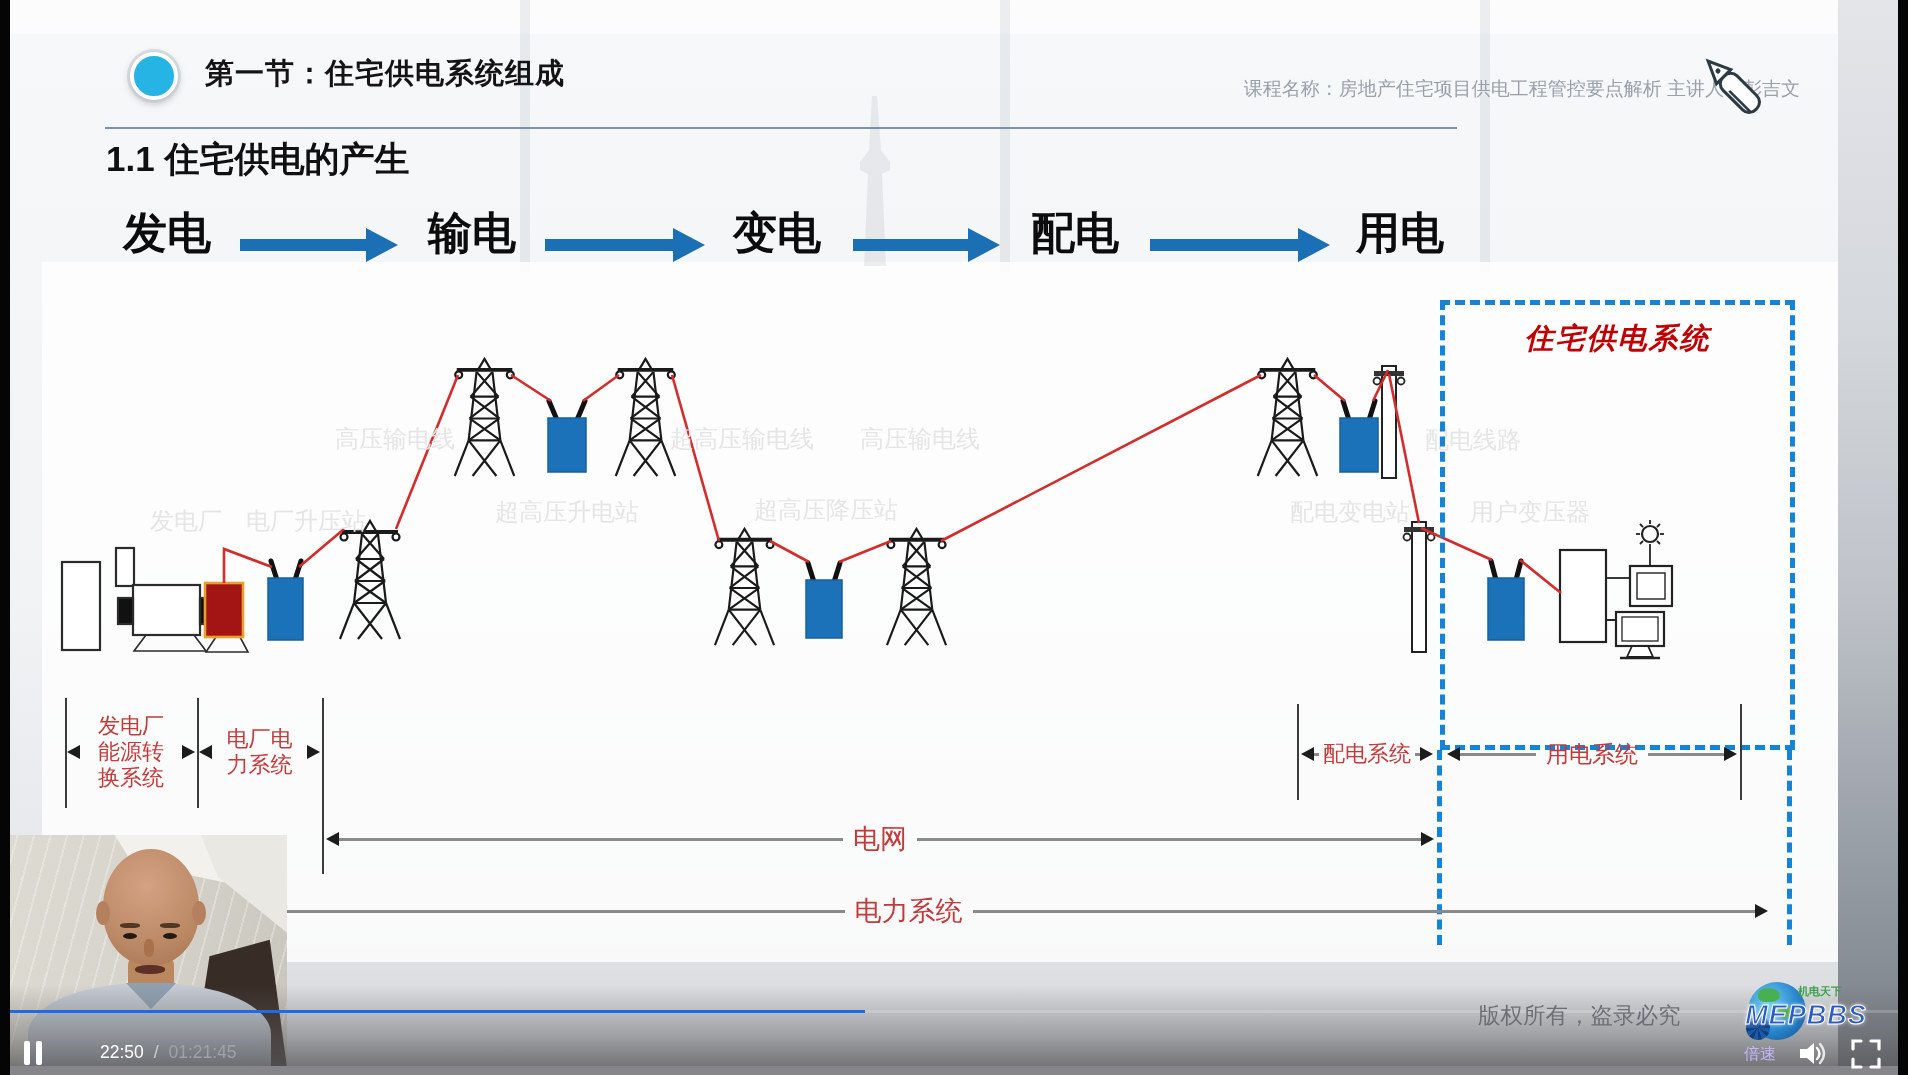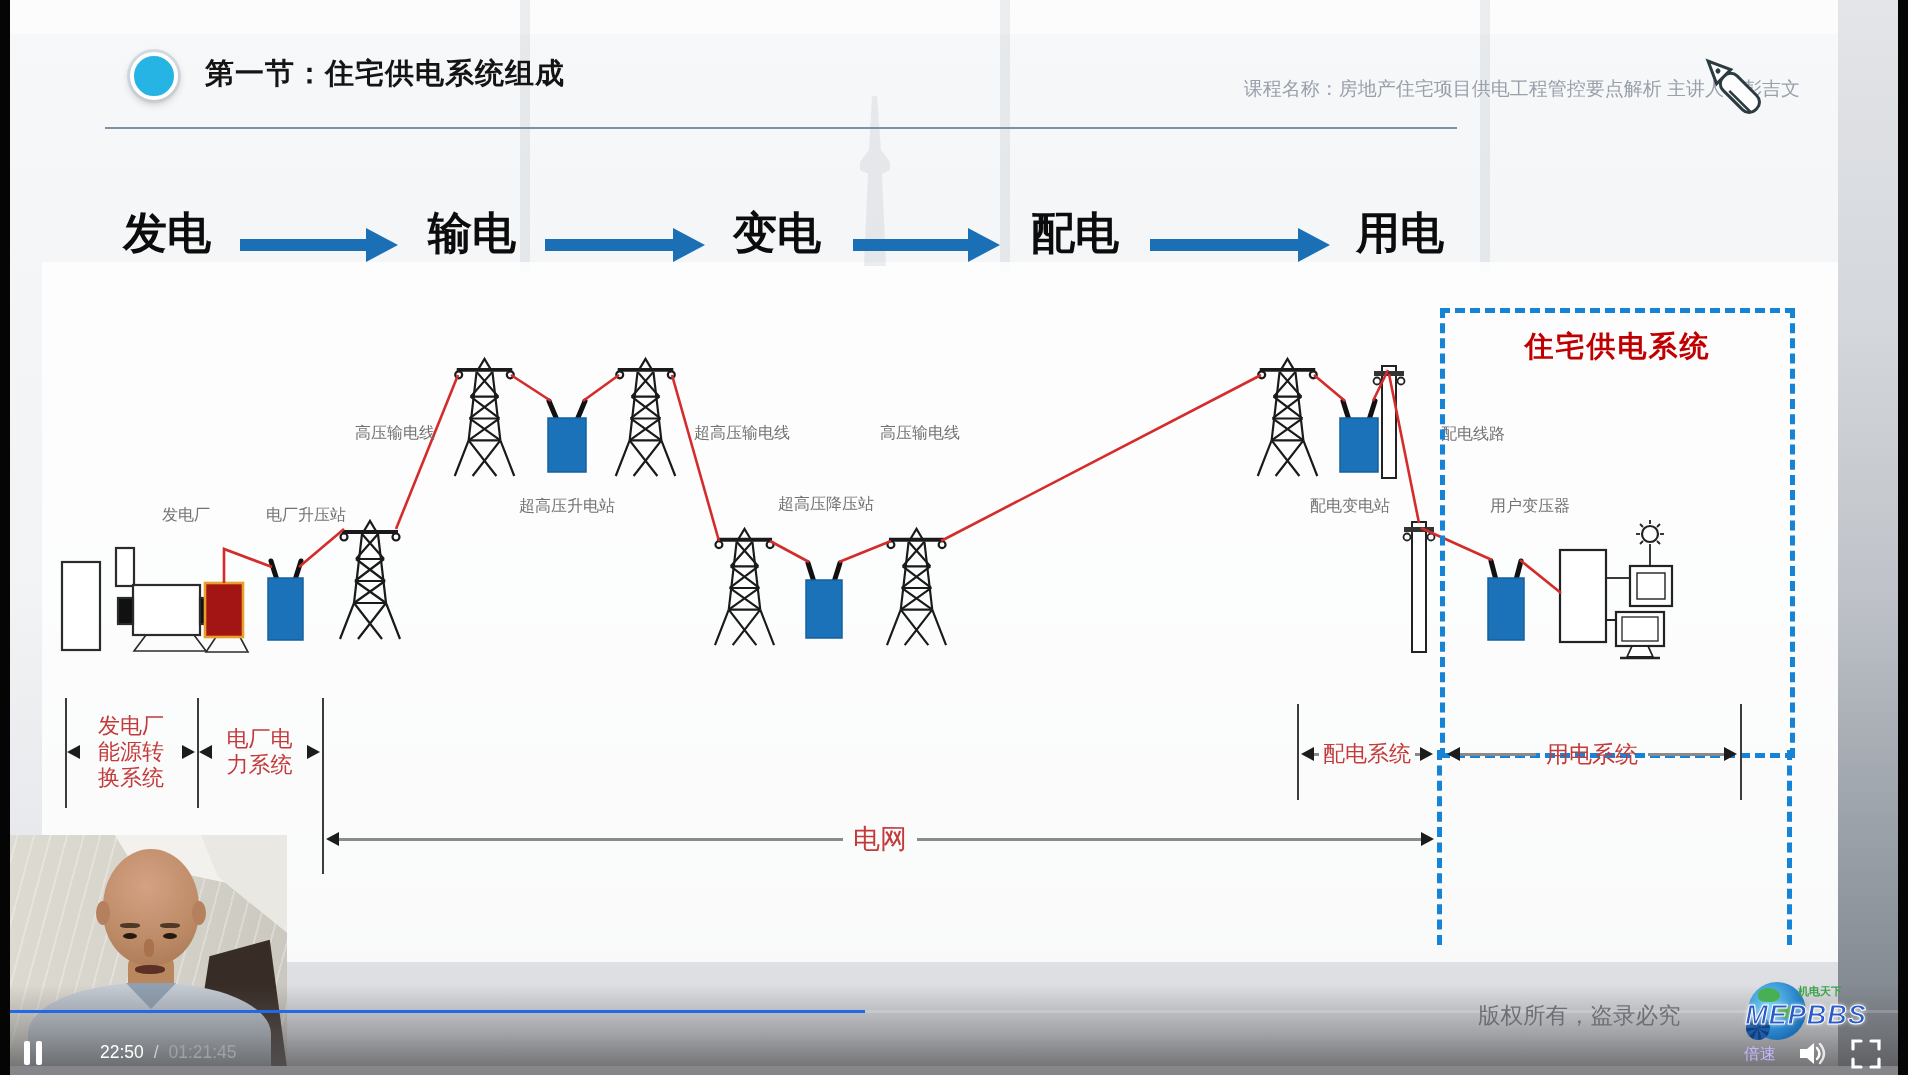--- a/index.html
+++ b/index.html
@@ -20,22 +20,22 @@
   .sec-title{position:absolute;left:205px;top:54px;font-size:29px;font-weight:bold;color:#141414;z-index:3;letter-spacing:1px;}
   .course{position:absolute;left:990px;top:76px;width:810px;text-align:right;font-size:19px;color:#98a0aa;z-index:3;white-space:nowrap;}
   .divider{position:absolute;left:105px;top:127px;width:1352px;height:2px;background:#64809e;opacity:.85;z-index:3;}
   .subtitle{position:absolute;left:106px;top:136px;font-size:35px;font-weight:bold;color:#101010;z-index:3;}
   .pen{position:absolute;left:1682px;top:38px;width:96px;height:90px;z-index:4;}
   
   .flow-step{position:absolute;top:204px;width:140px;text-align:center;font-size:44px;font-weight:bold;color:#0c0c0c;z-index:3;}
   .flow-arrow{position:absolute;top:227px;height:36px;z-index:3;}
   
   .diagram{position:absolute;left:0;top:0;width:1908px;height:1075px;z-index:2;}
-  .dlab{position:absolute;text-align:center;font-family:"Liberation Serif",serif;font-size:16px;color:#737373;z-index:3;white-space:nowrap;}
-  .dash-box{position:absolute;left:1440px;top:308px;width:345px;height:440px;border:5px dashed #1583D6;z-index:3;}
+  .dlab{position:absolute;text-align:center;font-family:"Liberation Serif",serif;font-size:24px;color:#e5e5e5;z-index:3;white-space:nowrap;}
+  .dash-box{position:absolute;left:1440px;top:300px;width:345px;height:440px;border:5px dashed #1583D6;z-index:3;font-style:italic;}
   .dash-box .rtitle{margin-top:14px;text-align:center;font-size:29px;font-weight:bold;color:#C00000;letter-spacing:2px;}
   .dash-stub{position:absolute;top:750px;height:195px;width:0;border-left:5px dashed #1583D6;z-index:3;}
   
   .delim{position:absolute;width:2px;background:#3c3c3c;z-index:3;}
   .dim{position:absolute;display:flex;align-items:center;z-index:3;}
   .ah{width:0;height:0;border-top:7px solid transparent;border-bottom:7px solid transparent;flex:0 0 auto;}
   .ah.l{border-right:13px solid #1c1c1c;}
   .ah.r{border-left:13px solid #1c1c1c;}
   .dline{height:3px;background:#8a8a8a;flex:1 1 auto;}
   .dlabel{color:#C43A3A;font-family:"Liberation Serif",serif;padding:0 10px;white-space:nowrap;flex:0 0 auto;text-align:center;}
@@ -112,20 +112,21 @@
   </div>
   <svg class="pen" viewBox="0 0 96 90">
     <g transform="rotate(135 48 45)">
       <rect x="38" y="8" width="20" height="46" rx="9" fill="#fdfdfd" stroke="#2c3b42" stroke-width="3"></rect>
       <path d="M38,54 L58,54 L48,76 Z" fill="#fdfdfd" stroke="#2c3b42" stroke-width="3"></path>
       <circle cx="48" cy="62" r="2.5" fill="#2c3b42"></circle>
       <line x1="54" y1="10" x2="54" y2="40" stroke="#2c3b42" stroke-width="2.5"></line>
     </g>
   </svg>
   <div class="divider"></div>
+  <div class="subtitle">1.1 住宅供电的产生</div>
 
   <div class="flow-step" style="left:97px;">发电</div>
   <div class="flow-step" style="left:402px;">输电</div>
   <div class="flow-step" style="left:707px;">变电</div>
   <div class="flow-step" style="left:1005px;">配电</div>
   <div class="flow-step" style="left:1330px;">用电</div>
   <svg class="flow-arrow" style="left:240px;width:158px;" viewBox="0 0 158 36">
       <polygon points="0,12 126,12 126,1 158,18 126,35 126,24 0,24" fill="#1B6FB5"></polygon>
     </svg>
   <svg class="flow-arrow" style="left:545px;width:160px;" viewBox="0 0 160 36">
@@ -304,20 +305,26 @@
   </div>
 
   <div class="dim" style="left:326px;top:824px;width:1108px;height:30px;">
     <div class="ah l"></div>
       <div class="dline"></div>
     <div class="dlabel" style="font-size:27px;font-family:Liberation Serif, serif;">电网</div>
     <div class="dline"></div>
       <div class="ah r"></div>
   </div>
 
+  <div class="dim" style="left:62px;top:896px;width:1706px;height:30px;">
+    <div class="dline"></div>
+    <div class="dlabel" style="font-size:27px;">电力系统</div>
+    <div class="dline"></div>
+      <div class="ah r"></div>
+  </div>
 
   <div class="webcam">
     <div class="wc-bg"></div>
     <div class="wc-ceiling"></div>
     <div class="wc-ceil2"></div>
     <div class="wc-door"></div>
     <div class="wc-neck"></div>
     <div class="wc-torso"></div>
     <div class="wc-collar"></div>
     <div class="wc-head"></div>

